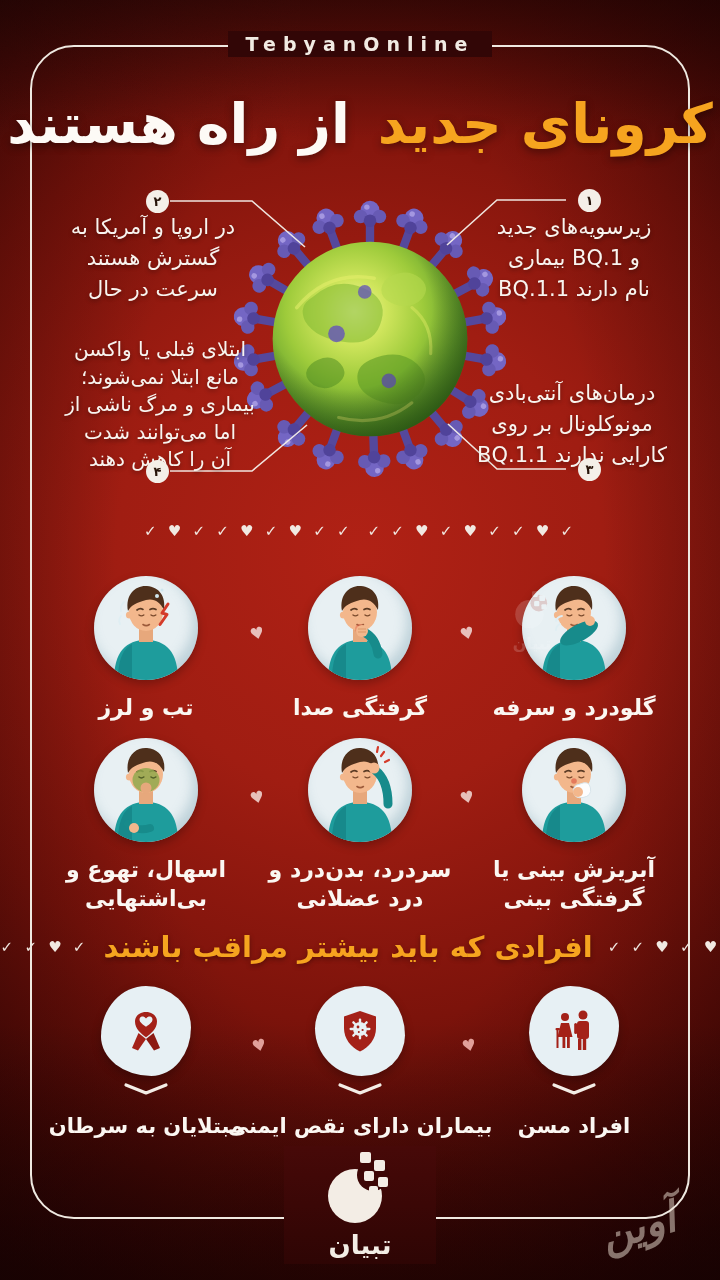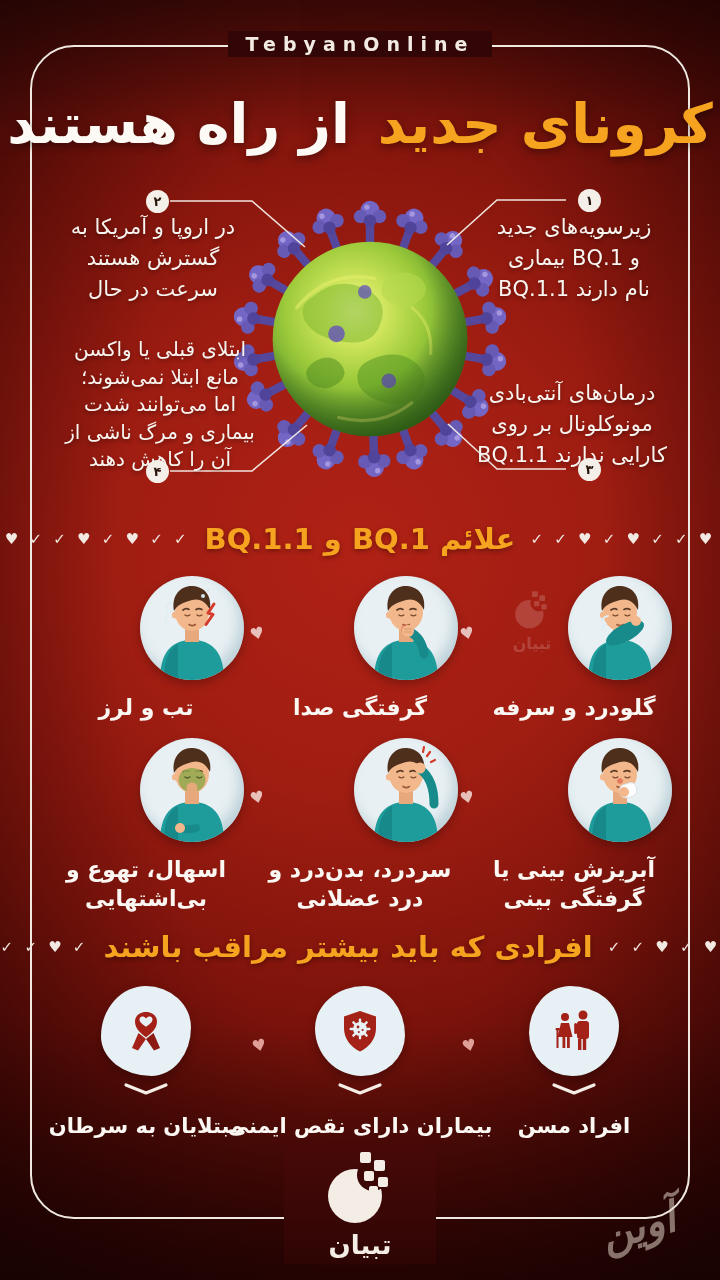--- a/index.html
+++ b/index.html
@@ -27,21 +27,21 @@
   .c1{top:212px;right:34px;width:224px;}
   .c2{top:212px;left:34px;width:238px;}
   .c3{top:378px;right:26px;width:244px;}
   .c4{top:336px;left:32px;width:256px;font-size:20px;line-height:27.5px;}
   .sec-row{position:absolute;left:0;right:0;display:flex;align-items:center;justify-content:center;gap:15px;direction:rtl;}
   .s1{top:522px;} .s2{top:930px;}
   .marks{color:#f1e9e2;font-size:15px;letter-spacing:3px;font-weight:700;white-space:nowrap;}
   .sec-title{color:#f6a41f;font-size:29px;font-weight:800;white-space:nowrap;direction:rtl;text-shadow:0 2px 5px rgba(0,0,0,.35);}
   .sym-row{position:absolute;left:0;right:0;display:flex;justify-content:space-between;padding:0 48px;direction:rtl;}
   .r1{top:576px;} .r2{top:738px;}
-  .sym-cell{width:196px;display:flex;flex-direction:column;}
+  .sym-cell{width:196px;display:flex;flex-direction:column;align-items:center;}
   .sym-circle{width:104px;height:104px;border-radius:50%;background:#e8f0f3;overflow:hidden;
     box-shadow:inset -5px -7px 12px rgba(120,160,175,.38),0 4px 10px rgba(0,0,0,.25);}
   svg.man{width:104px;height:104px;display:block;}
   .sym-label{margin-top:13px;color:#fbf7f2;font-size:22px;font-weight:700;text-align:center;line-height:29px;white-space:nowrap;}
   .heart{position:absolute;color:#ecc9c4;font-size:16px;transform:rotate(-14deg);opacity:.95;}
   .risk-row{position:absolute;left:0;right:0;top:986px;display:flex;justify-content:space-between;padding:0 40px;direction:rtl;}
   .risk-cell{width:212px;display:flex;flex-direction:column;align-items:center;}
   .blob{width:90px;height:90px;background:#e7f0f4;display:flex;align-items:center;justify-content:center;
     border-radius:46% 54% 52% 48% / 52% 44% 56% 48%;box-shadow:0 4px 10px rgba(0,0,0,.25);}
   .risk-cell:nth-child(2) .blob{border-radius:55% 45% 48% 52% / 47% 55% 45% 53%;}
@@ -177,28 +177,27 @@
     <div dir="rtl">سرعت در حال</div>
   </div>
   <div class="callout c3">
     <div dir="rtl">درمان‌های آنتی‌بادی</div>
     <div dir="rtl">مونوکلونال بر روی</div>
     <div dir="ltr">BQ.1.1 کارایی ندارند</div>
   </div>
   <div class="callout c4">
     <div dir="rtl">ابتلای قبلی یا واکسن</div>
     <div dir="rtl">مانع ابتلا نمی‌شوند؛</div>
+    <div dir="rtl">بیماری و مرگ ناشی از</div>
     <div dir="rtl">اما می‌توانند شدت</div>
-    <div dir="rtl">بیماری و مرگ ناشی از</div>
     <div dir="rtl">آن را کاهش دهند</div>
   </div>
 
   <div class="sec-row s1">
     <span class="marks">✓ ♥ ✓ ✓ ♥ ✓ ♥ ✓ ✓</span>
-    <span class="sec-title">علائم BQ.1 و BQ.1.1</span>
     <span class="marks">✓ ✓ ♥ ✓ ♥ ✓ ✓ ♥ ✓</span>
   </div>
 
   <div class="sym-row r1">
     <div class="sym-cell">
       <div class="sym-circle">
         <svg class="man" viewBox="0 0 104 104">
             <use href="#man-base"></use>
           <ellipse cx="57" cy="57" rx="21" ry="8.5" fill="#178b8b" transform="rotate(-28 57 57)"></ellipse>
           <circle cx="68" cy="45" r="5" fill="#f3b78c"></circle>

